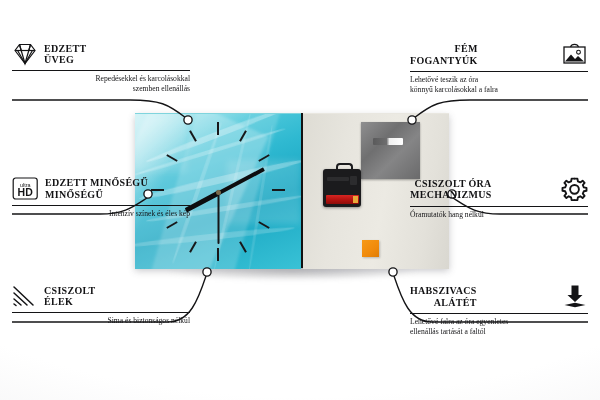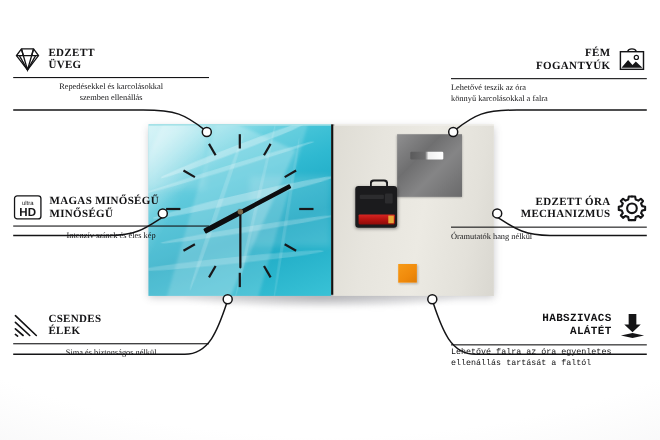--- a/index.html
+++ b/index.html
@@ -57,27 +57,27 @@
   
   #dial{position:absolute;left:0;top:0;width:166px;height:155px;}
   .tick{position:absolute;background:#18181a;transform-origin:50% 50%;}
   .hand{position:absolute;background:#0d0d0f;transform-origin:50% 100%;border-radius:1px;}
   #center-dot{position:absolute;width:5px;height:5px;border-radius:50%;
     background:#7a6a4c;left:81px;top:76px;box-shadow:0 0 1px rgba(0,0,0,.6);}
   
   .callout{position:absolute;width:178px;}
   .ct-head{display:flex;align-items:center;gap:6px;}
   .ct-left .ct-head{justify-content:flex-start;}
-  .ct-right .ct-head{justify-content:flex-end;}
+  .ct-right .ct-head{justify-content:space-between;}
   .ct-title{font-size:10px;font-weight:bold;line-height:11.5px;color:#121214;letter-spacing:.3px;}
   .ct-left .ct-title{text-align:left;}
   .ct-right .ct-title{text-align:right;}
   .ct-rule{height:1px;background:#141416;margin:4px 0 3px 0;}
   .ct-sub{font-size:7.6px;line-height:9.6px;color:#141416;}
-  .ct-left .ct-sub{text-align:center;}
+  .ct-left .ct-sub{text-align:right;}
   .ct-right .ct-sub{}
   .icon{flex:0 0 auto;display:block;}
   svg{display:block;}
   .conn{position:absolute;left:0;top:0;width:600px;height:400px;pointer-events:none;}
 </style>
 </head>
 <body>
 
 <div id="stage">
 
@@ -184,21 +184,21 @@
   <div class="callout ct-left" style="left:12px;top:176px;">
     <div class="ct-head">
       <span class="icon">
         <svg width="27" height="25" viewBox="0 0 27 25">
           <rect x="1.2" y="2" width="24" height="21" rx="2.5" fill="none" stroke="#141416" stroke-width="1.2"></rect>
           <text x="13.2" y="10.6" text-anchor="middle" font-family="Liberation Sans, sans-serif" font-size="5.4" fill="#141416">ultra</text>
           <text x="13.2" y="20" text-anchor="middle" font-family="Liberation Sans, sans-serif" font-size="10.5" font-weight="bold" fill="#141416">HD</text>
         </svg>
       </span>
       <span class="ct-title">
-        <span>MAGAS MINŐSÉGŰ</span><br><span>MINŐSÉGŰ</span>
+        <span>EDZETT MINŐSÉGŰ</span><br><span>MINŐSÉGŰ</span>
       </span>
     </div>
     <div class="ct-rule"></div>
     <div class="ct-sub">
       <span>Intenzív színek és éles kép</span>
     </div>
   </div>
 
   <div class="callout ct-left" style="left:12px;top:284px;">
     <div class="ct-head">
@@ -206,21 +206,21 @@
         <svg width="26" height="24" viewBox="0 0 26 24">
           <g stroke="#141416" stroke-width="1.5" stroke-linecap="round">
             <line x1="2" y1="3" x2="21" y2="21"></line>
             <line x1="2" y1="9" x2="15" y2="21"></line>
             <line x1="2" y1="15" x2="9" y2="21"></line>
             <line x1="2" y1="20" x2="4" y2="21.5"></line>
           </g>
         </svg>
       </span>
       <span class="ct-title">
-        <span>CSENDES</span><br><span>ÉLEK</span>
+        <span>CSISZOLT</span><br><span>ÉLEK</span>
       </span>
     </div>
     <div class="ct-rule"></div>
     <div class="ct-sub">
       <span>Sima és biztonságos nélkül</span>
     </div>
   </div>
 
   <div class="callout ct-right" style="left:410px;top:42px;">
     <div class="ct-head">
@@ -238,39 +238,39 @@
     </div>
     <div class="ct-rule"></div>
     <div class="ct-sub">
       <span>Lehetővé teszik az óra</span><br><span>könnyű karcolásokkal a falra</span>
     </div>
   </div>
 
   <div class="callout ct-right" style="left:410px;top:176px;">
     <div class="ct-head">
       <span class="ct-title">
-        <span>EDZETT ÓRA</span><br><span>MECHANIZMUS</span>
+        <span>CSISZOLT ÓRA</span><br><span>MECHANIZMUS</span>
       </span>
       <span class="icon">
         <svg width="27" height="26" viewBox="0 0 27 26">
           <g fill="none" stroke="#141416" stroke-width="1.9" stroke-linecap="round" stroke-linejoin="round">
             <path d="M13.5,2.6 L16.4,2.6 L16.9,5.4 L19.3,6.4 L21.6,4.7 L23.6,6.8 L21.8,9 L22.8,11.4 L25.5,11.9 L25.5,14.8 L22.8,15.3 L21.8,17.7 L23.6,19.9 L21.6,22 L19.3,20.3 L16.9,21.3 L16.4,24.1 L13.5,24.1"></path>
             <path d="M13.5,2.6 L10.6,2.6 L10.1,5.4 L7.7,6.4 L5.4,4.7 L3.4,6.8 L5.2,9 L4.2,11.4 L1.5,11.9 L1.5,14.8 L4.2,15.3 L5.2,17.7 L3.4,19.9 L5.4,22 L7.7,20.3 L10.1,21.3 L10.6,24.1 L13.5,24.1"></path>
             <circle cx="13.5" cy="13.35" r="4.4"></circle>
           </g>
         </svg>
       </span>
     </div>
     <div class="ct-rule"></div>
     <div class="ct-sub">
       <span>Óramutatók hang nélkül</span>
     </div>
   </div>
 
-  <div class="callout ct-right" style="left:410px;top:284px;font-family:Liberation Mono, monospace;">
+  <div class="callout ct-right" style="left:410px;top:284px;">
     <div class="ct-head">
       <span class="ct-title">
         <span>HABSZIVACS</span><br><span>ALÁTÉT</span>
       </span>
       <span class="icon">
         <svg width="26" height="25" viewBox="0 0 26 25">
           <path d="M9.5,1.5 L16.5,1.5 L16.5,11 L20.5,11 L13,18 L5.5,11 L9.5,11 Z" fill="#141416"></path>
           <path d="M13,18.8 L23.5,21 L13,23.3 L2.5,21 Z" fill="#141416"></path>
         </svg>
       </span>

